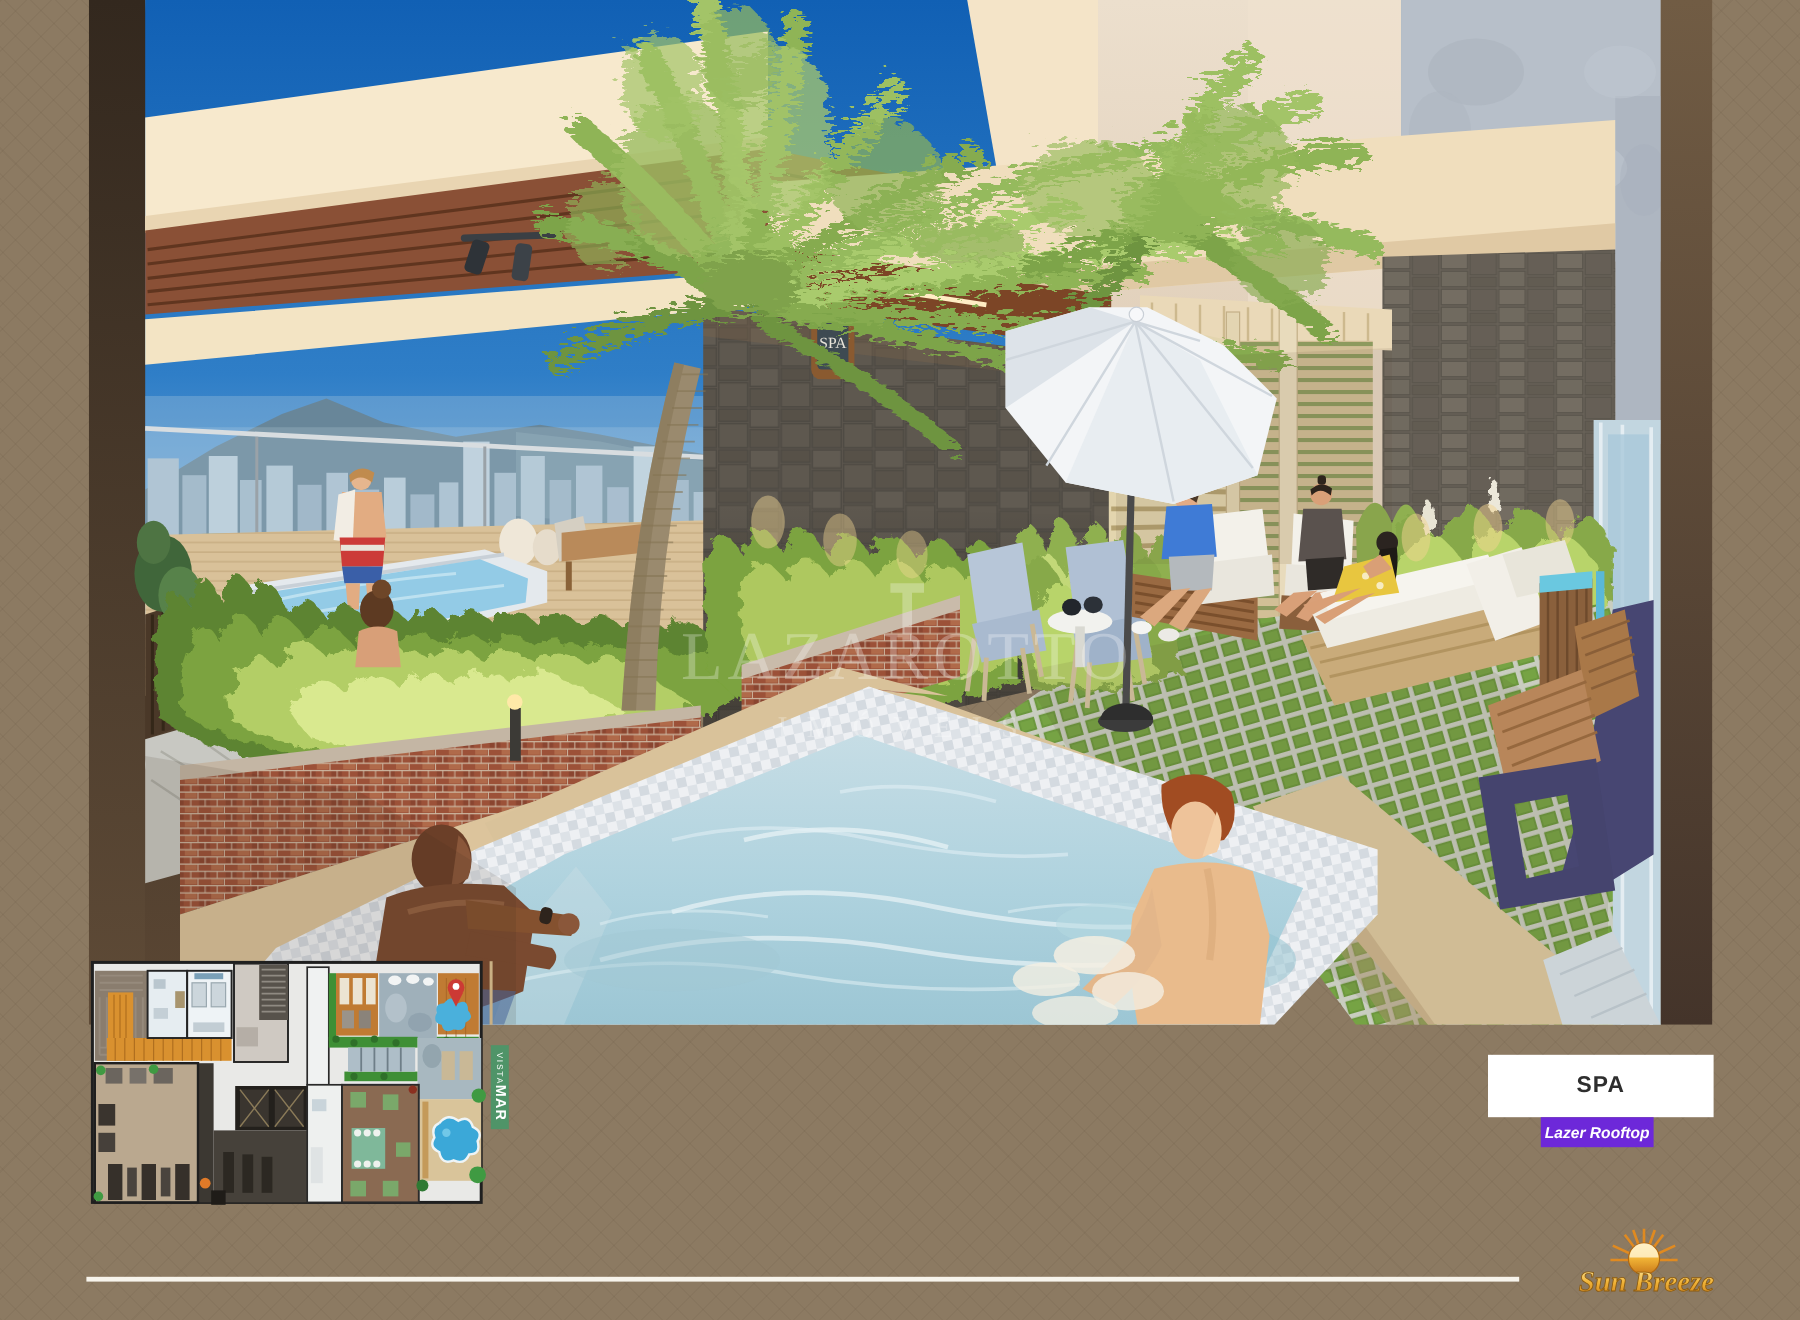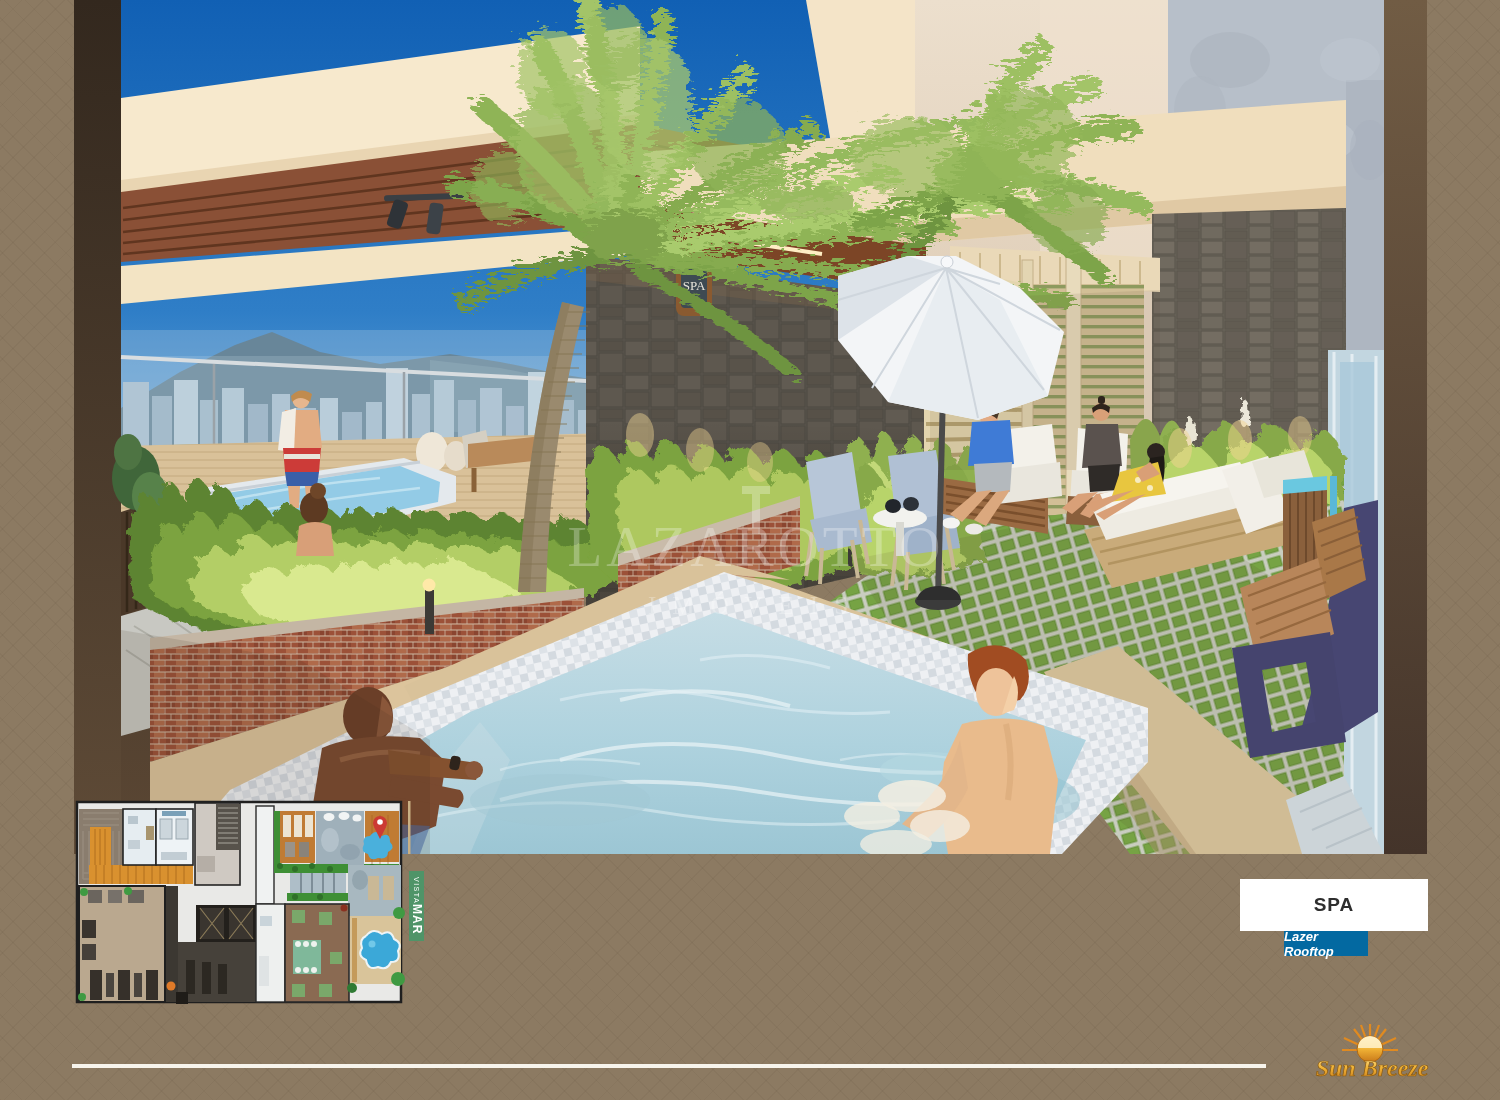--- a/index.html
+++ b/index.html
@@ -4,21 +4,21 @@
 <style>
 html,body{margin:0;padding:0;}
 body{width:1500px;height:1100px;overflow:hidden;background:#8c7a62;font-family:"Liberation Sans",sans-serif;position:relative;}
 .bg{position:absolute;left:0;top:0;width:1500px;height:1100px;
 background-image:repeating-linear-gradient(45deg,rgba(60,45,28,0.055) 0 1.2px,transparent 1.2px 15px),
 repeating-linear-gradient(135deg,rgba(60,45,28,0.055) 0 1.2px,transparent 1.2px 15px);}
 .photo{position:absolute;left:74px;top:0;width:1353px;height:854px;}
 .plan{position:absolute;left:60px;top:795px;width:370px;height:215px;}
 .spabox{position:absolute;left:1240px;top:879px;width:188px;height:52px;background:#ffffff;display:flex;align-items:center;justify-content:center;}
 .spabox span{font-size:19px;font-weight:bold;color:#2e2e2e;letter-spacing:1px;}
-.lazer{position:absolute;left:1284px;top:931px;width:84px;height:25px;background:#0369a1;display:flex;align-items:center;justify-content:center;}
+.lazer{position:absolute;left:1284px;top:931px;width:94px;height:25px;background:#6d28d9;display:flex;align-items:center;justify-content:center;}
 .lazer span{font-size:13px;font-weight:bold;font-style:italic;color:#fff;}
 .divline{position:absolute;left:72px;top:1064px;width:1194px;height:4px;background:#f7f4ec;}
 .sunbreeze{position:absolute;left:1300px;top:1012px;width:150px;height:80px;}
 </style>
 </head>
 <body>
 
 <div class="bg"></div>
 
 <svg class="photo" viewBox="74 0 1353 854" preserveAspectRatio="none">

